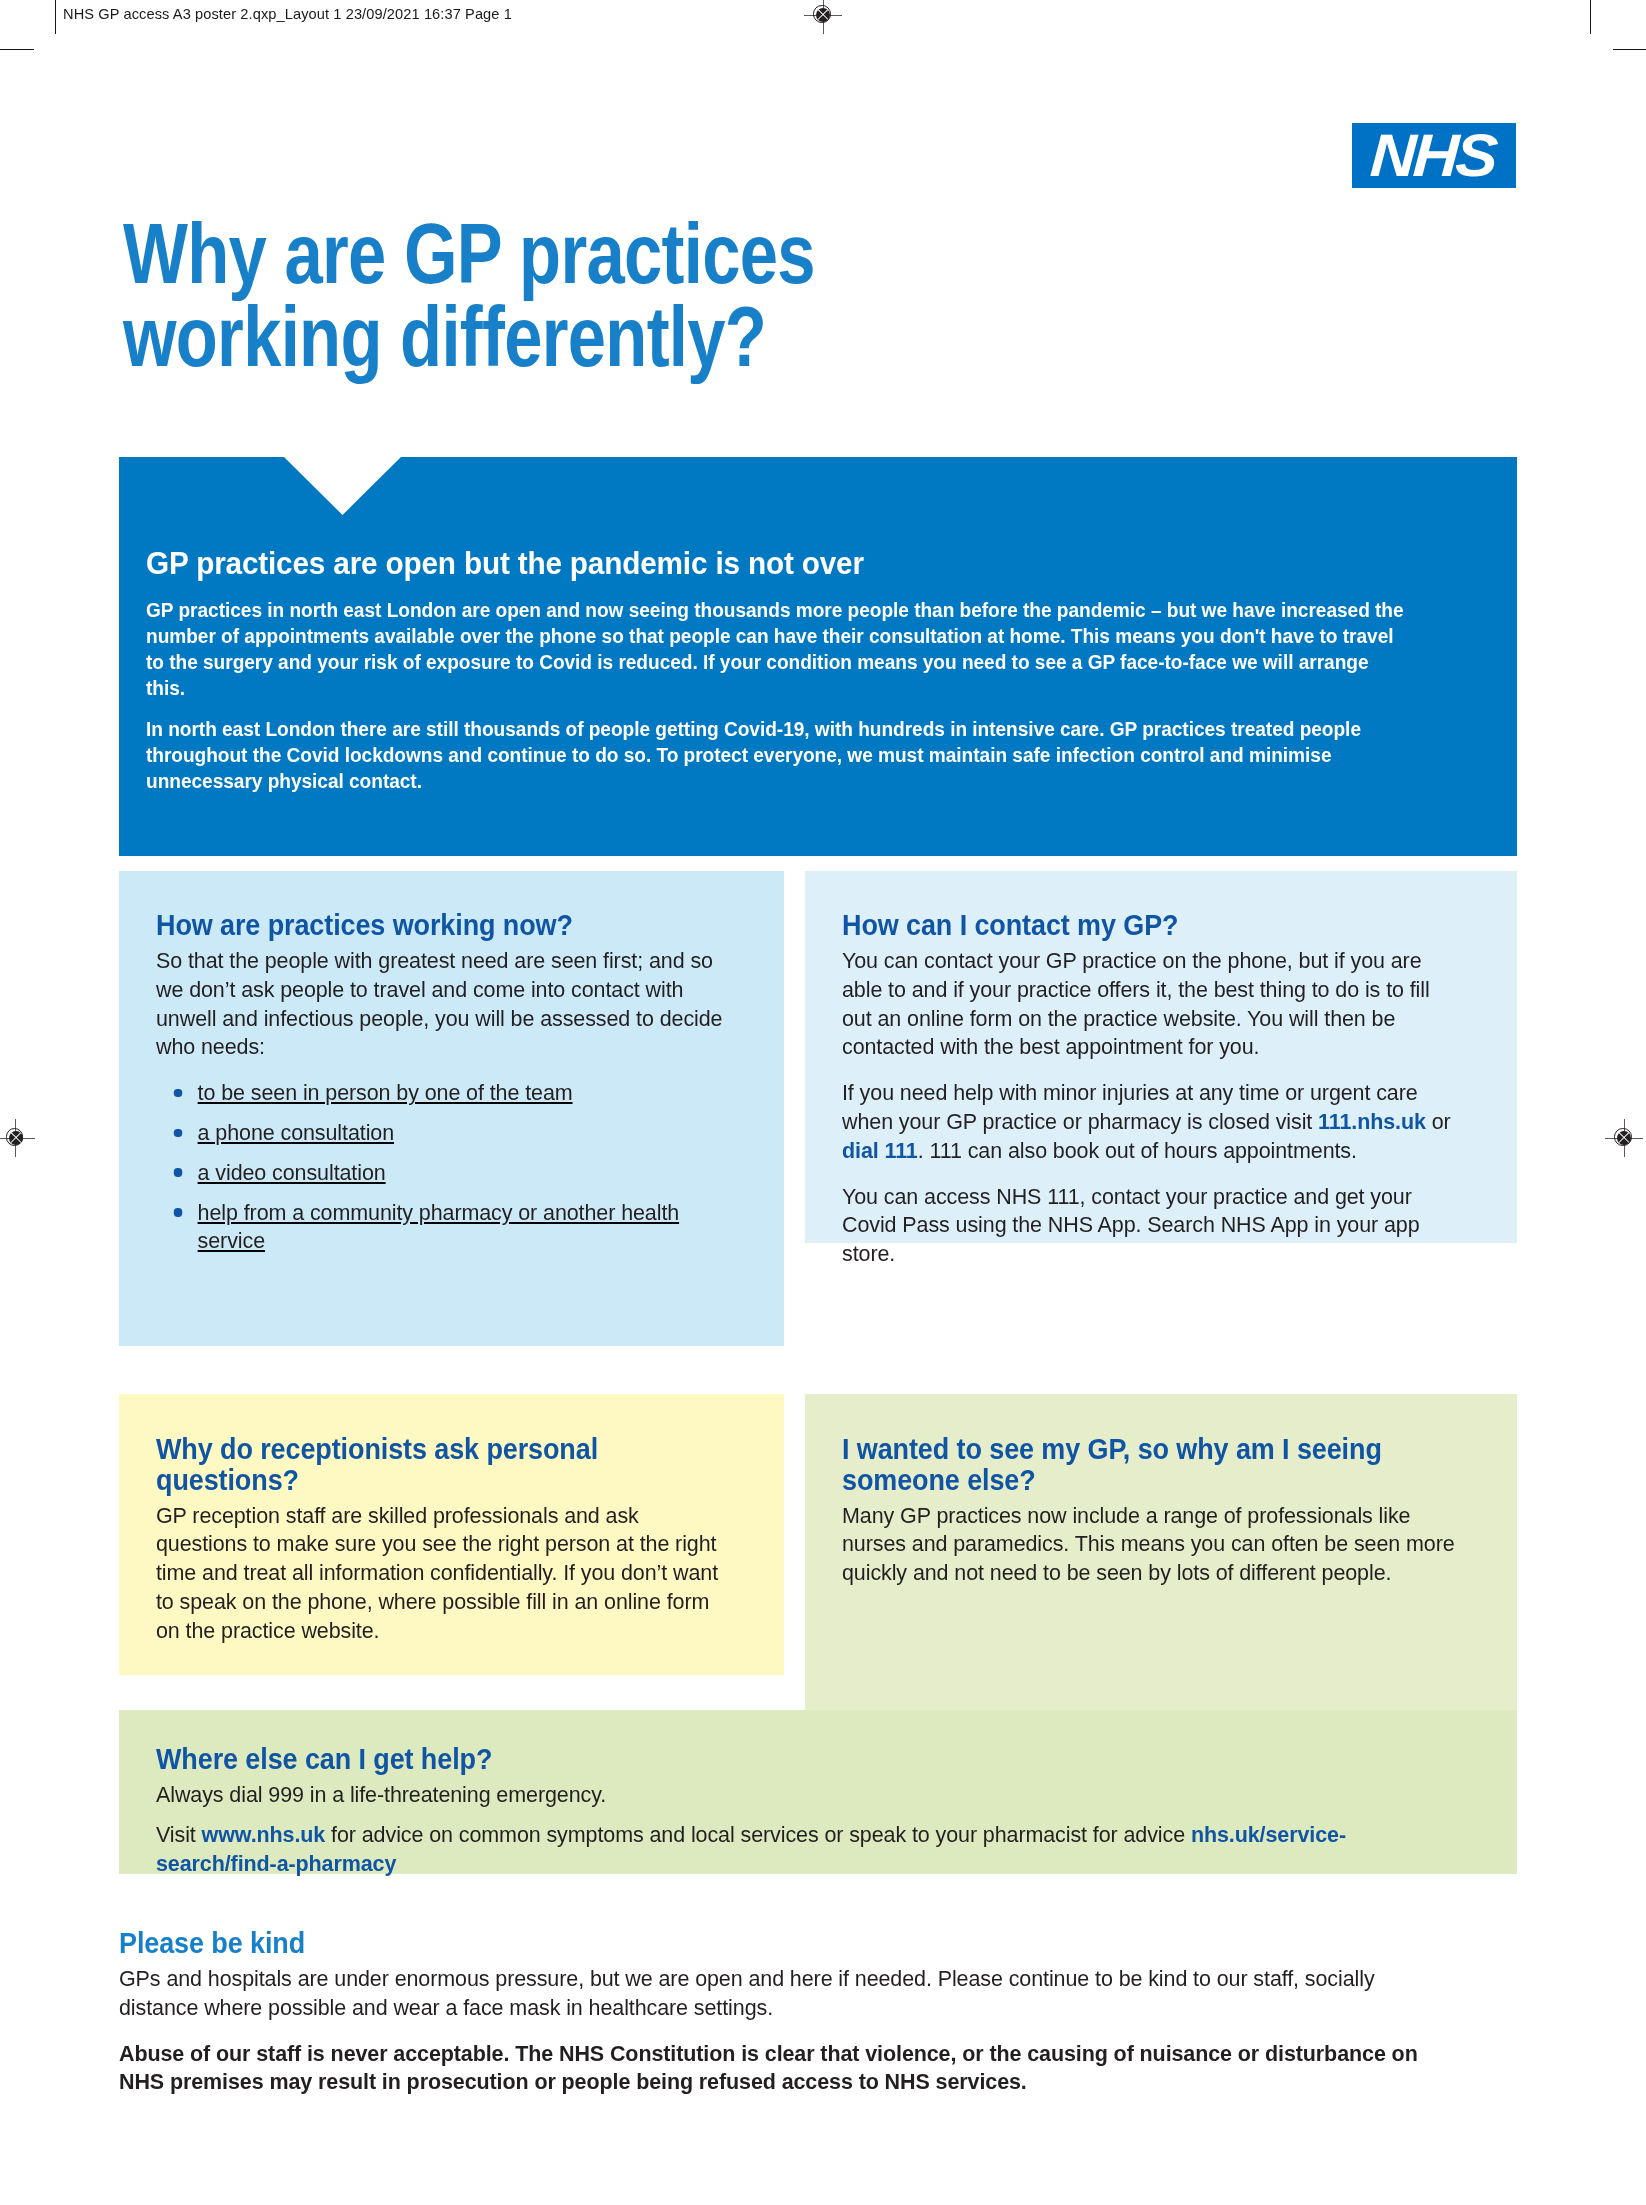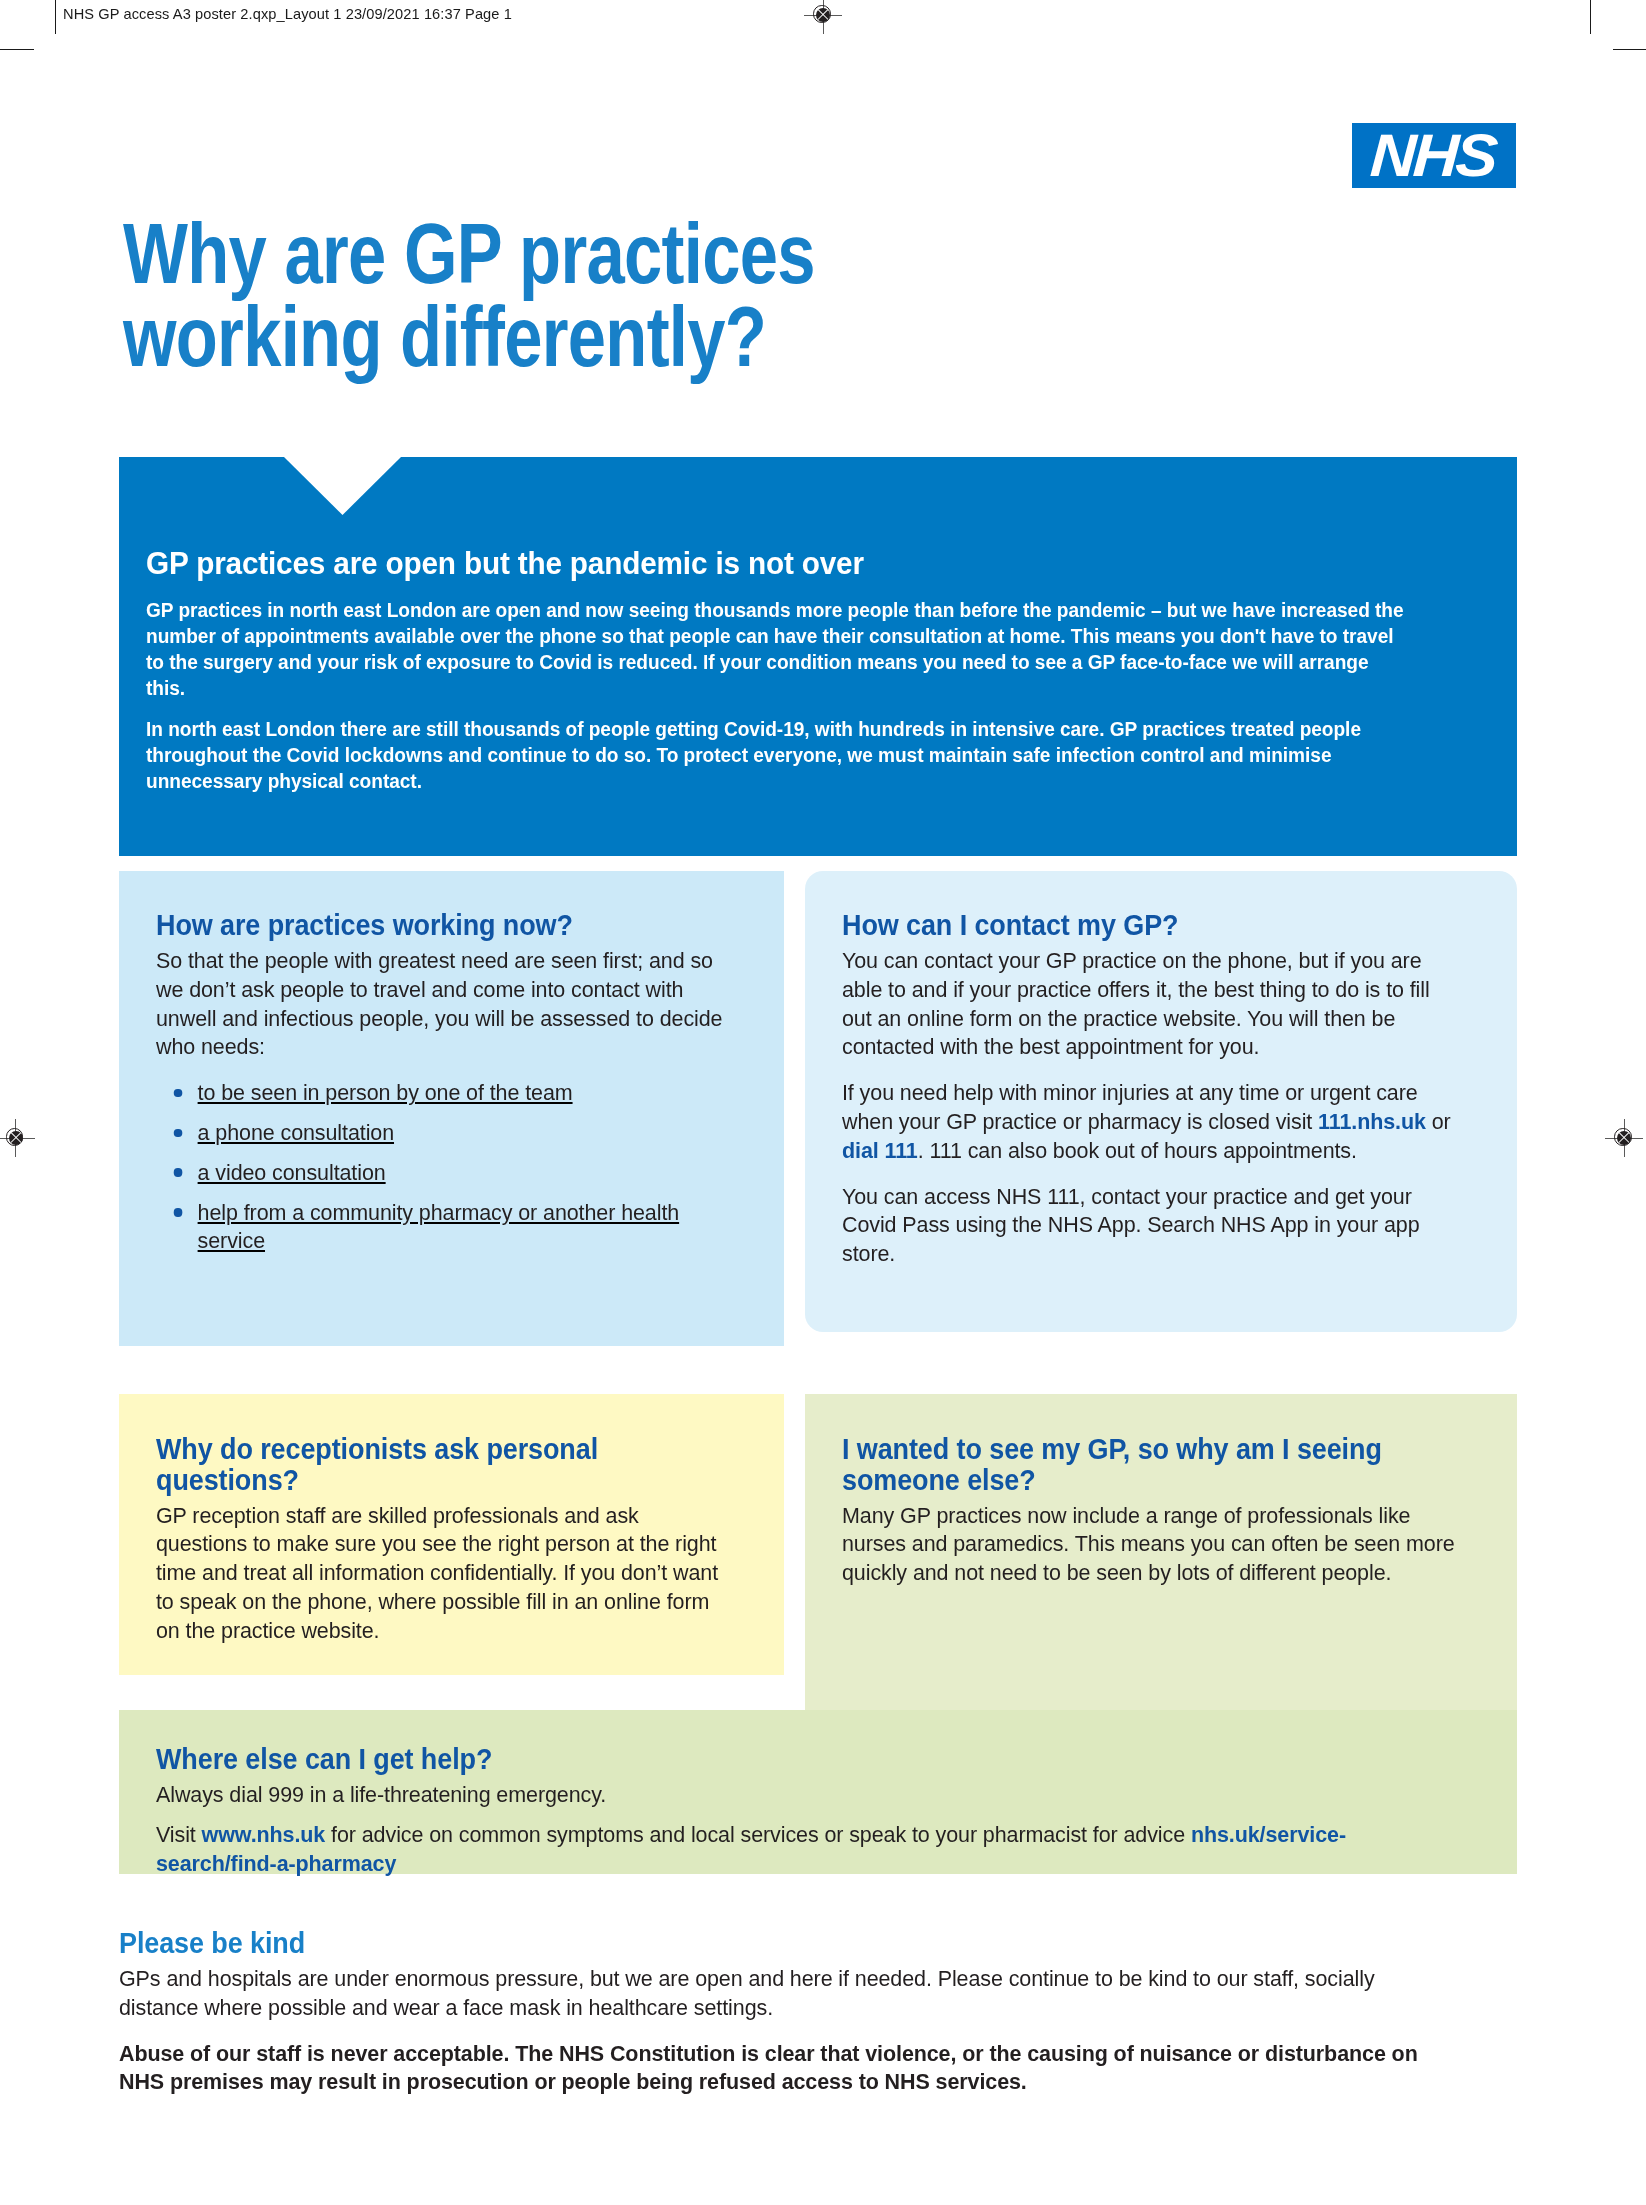--- a/index.html
+++ b/index.html
@@ -87,21 +87,21 @@
   }
   .card p{
     margin:0 0 17px 0;color:#231f20;font-size:22.5px;line-height:1.28;
     letter-spacing:-0.1px;
     transform:scaleX(0.955);transform-origin:left top;
   }
   .card p:last-child{margin-bottom:0;}
   .card b{color:#1055a4;font-weight:bold;}
 
   .bluecard-l{left:119px;top:871px;width:665px;height:475px;background:#cce9f8;padding:39px 33px 0 37px;}
-  .bluecard-r{left:805px;top:871px;width:712px;height:461px;background:#ddf0fa;padding:39px 33px 16px 37px;border-radius:18px;}
+  .bluecard-r{left:805px;top:871px;width:712px;height:372px;background:#ddf0fa;padding:39px 33px 16px 37px;}
   .greencard-l{left:119px;top:1394px;width:665px;height:281px;background:#fef9c3;padding:40px 33px 0 37px;}
   .greencard-r{left:805px;top:1394px;width:712px;height:360px;background:#e6edcb;padding:40px 33px 0 37px;}
   .widecard{left:119px;top:1710px;width:1398px;height:164px;background:#dde9bf;padding:34px 33px 0 37px;}
   .widecard p{margin-bottom:11.5px;}
 
   
   ul.bullets{margin:12px;padding:0;list-style:none;text-decoration:underline;}
   ul.bullets li{
     position:relative;padding-left:31px;margin-bottom:11.5px;
     color:#231f20;font-size:22.5px;line-height:1.26;letter-spacing:-0.1px;

